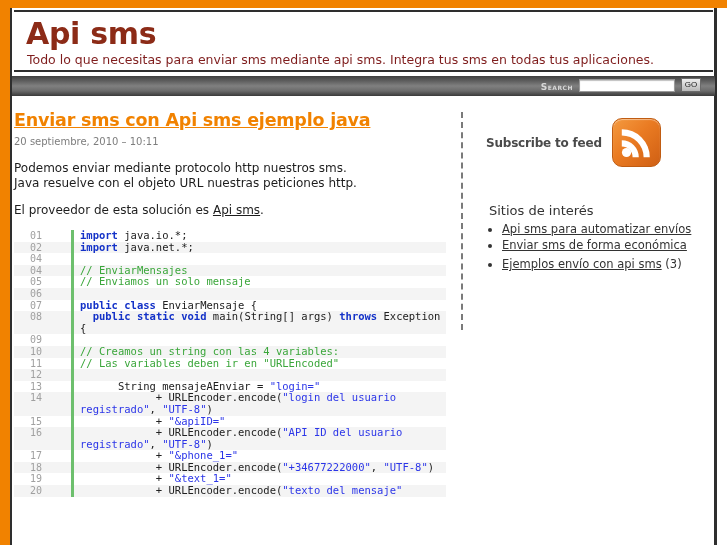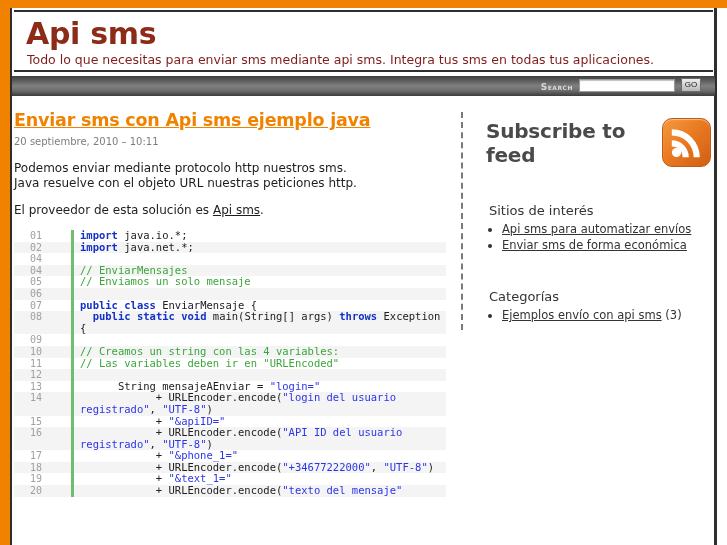--- a/index.html
+++ b/index.html
@@ -198,21 +198,21 @@
   .cm  { color: #3aa63a; }
   .str { color: #2b35e8; }
 
   
   .feed-row {
     display: flex;
     align-items: center;
     gap: 10px;
   }
   .feed-text {
-    font-size: 20px;
+    font-size: 12px;
     font-weight: bold;
     color: #4a4a4a;
     letter-spacing: -0.2px;
   }
   .rss-icon {
     width: 47px; height: 47px;
     border-radius: 10px;
     background: linear-gradient(to bottom right, #f49a40 0%, #ea7b22 45%, #cf5f14 100%);
     border: 1px solid #c05c12;
     position: relative;
@@ -381,20 +381,19 @@
         </svg>
       </span>
     </div>
 
     <div id="sidebar-sections">
         <div class="side-head">Sitios de interés</div>
         <ul class="side-list">
           <li><a>Api sms para automatizar envíos</a></li>
           <li><a>Enviar sms de forma económica</a></li>
         </ul>
-        <div class="side-head">Categorías</div>
         <ul class="side-list">
           <li><a>Ejemplos envío con api sms</a><span class="count"> (3)</span></li>
         </ul>
       </div>
   </div>
 
 </div>
 
 </body></html>

